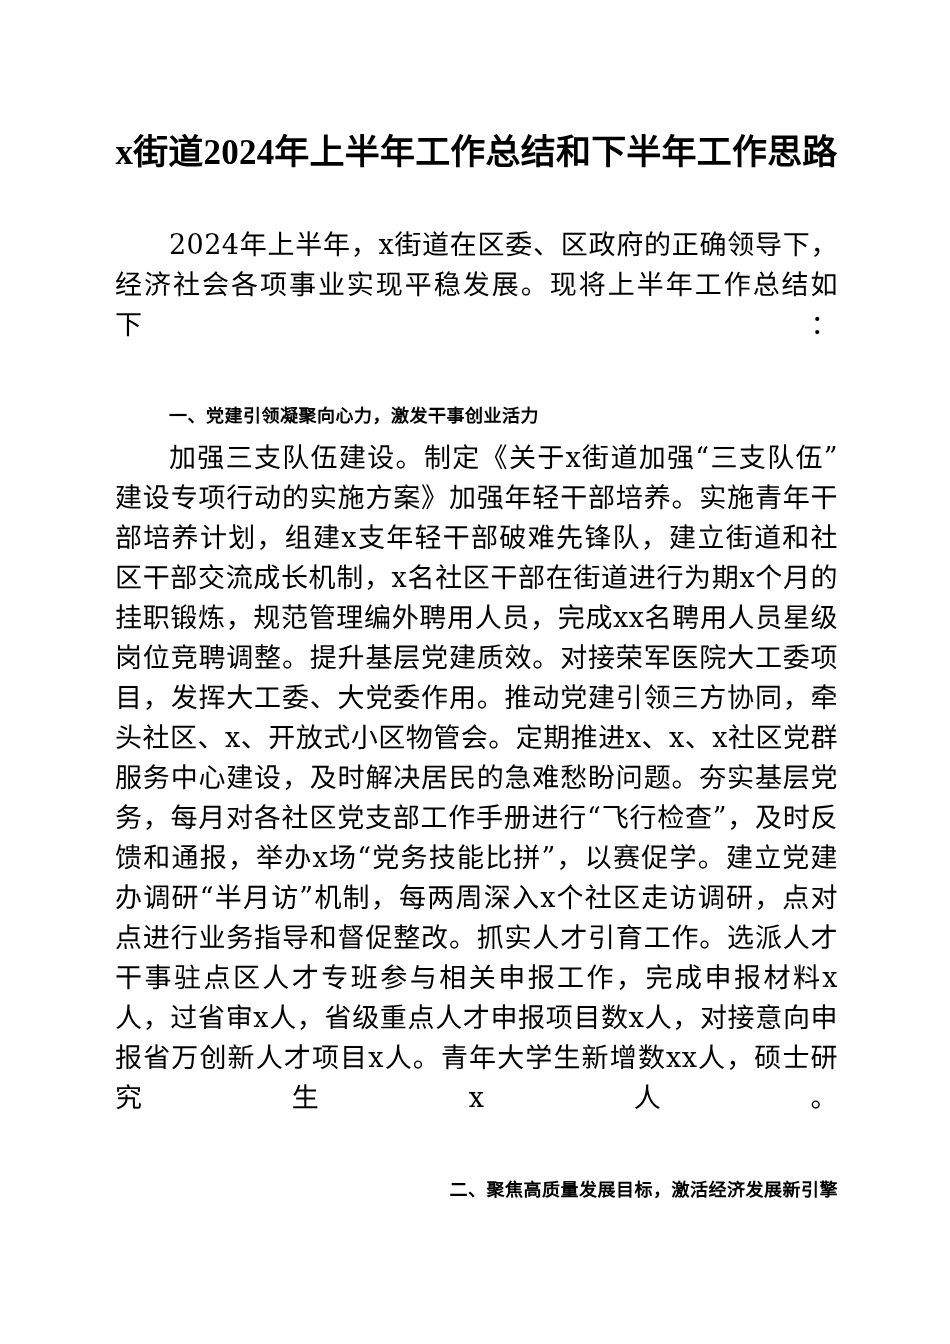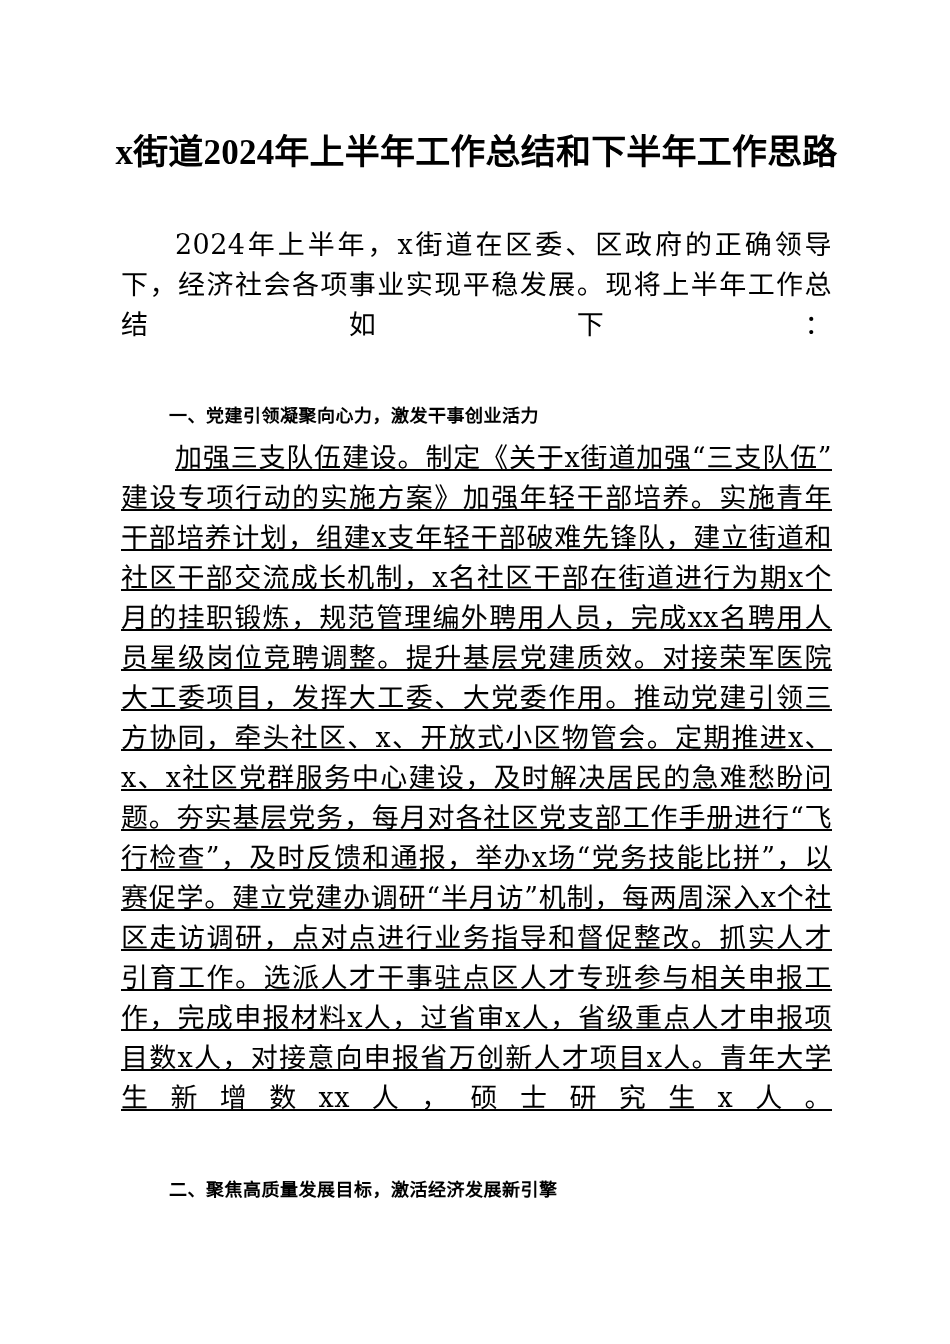--- a/index.html
+++ b/index.html
@@ -42,39 +42,38 @@
     font-weight: bold;
     font-size: 35px;
     line-height: 50px;
     text-align: center;
     letter-spacing: 0.2px;
     color: #000000;
   }
 
   
   .para {
-    margin: 6px;
+    margin: 0;
     font-family: "DejaVu Serif", "Liberation Serif", serif;
     font-size: 27px;
     line-height: 40px;
     text-align: justify;
     text-justify: inter-ideograph;
     text-indent: 54px;
     letter-spacing: 0.4px;
     color: #000000;
     font-weight: 400;
   }
 
   .para-first {
     margin-top: 47px;
   }
 
   .para-body {
     margin-top: 2px;
-    text-decoration: underline;
   }
 
   
   .section-heading {
     margin: 0;
     font-family: "Liberation Sans", "DejaVu Sans", sans-serif;
     font-weight: bold;
     font-size: 18px;
     line-height: 40px;
     text-indent: 54px;
@@ -82,20 +81,21 @@
     letter-spacing: 0.5px;
     color: #000000;
   }
 
   .heading-1 {
     margin-top: 11px;
   }
 
   .heading-2 {
     margin-top: 12px;
+    text-align: right;
   }
 
   
   .para::after {
     content: "";
     display: inline-block;
     width: 100%;
   }
 </style>
 </head>

